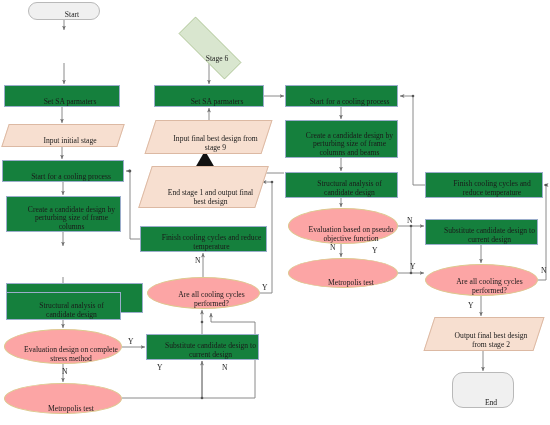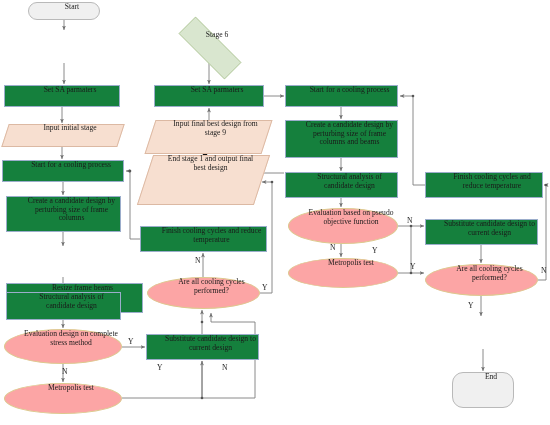--- a/index.html
+++ b/index.html
@@ -20,21 +20,21 @@
     left: 0;
     top: 0;
     width: 550px;
     height: 425px;
     pointer-events: none;
   }
   .node {
     position: absolute;
     box-sizing: border-box;
     display: flex;
-    align-items: flex-start;
+    align-items: flex-end;
     justify-content: center;
     text-align: center;
     color: #1a1a1a;
     line-height: 1.12;
     font-size: 7.6px;
     z-index: 2;
     padding-left: 16px;
   }
   .node span {
     display: block;
@@ -225,21 +225,21 @@
   </div>
 
   <div class="node ellipse" style="left:147px;top:277px;width:113px;height:32px;">
     <span>Are all cooling cycles performed?</span>
   </div>
 
   <div class="node process" style="left:140px;top:226px;width:127px;height:26px;">
     <span>Finish cooling cycles and reduce temperature</span>
   </div>
 
-  <div class="node io" style="left:145px;top:155px;width:115px;height:48px;">
+  <div class="node io" style="left:145px;top:166px;width:115px;height:40px;">
     <div class="ioshape"></div>
     <span>End stage 1 and output final best design</span>
   </div>
 
   <div class="node io" style="left:150px;top:120px;width:115px;height:32px;">
     <div class="ioshape"></div>
     <span>Input final best design from stage 9</span>
   </div>
 
   <div class="node process" style="left:154px;top:85px;width:110px;height:22px;">
@@ -276,20 +276,24 @@
   </div>
 
   <div class="node ellipse" style="left:425px;top:264px;width:113px;height:32px;">
     <span>Are all cooling cycles performed?</span>
   </div>
 
   <div class="node process" style="left:425px;top:172px;width:118px;height:26px;">
     <span>Finish cooling cycles and reduce temperature</span>
   </div>
 
+  <div class="node io" style="left:429px;top:317px;width:108px;height:32px;">
+    <div class="ioshape"></div>
+    <span>Output final best design from stage 2</span>
+  </div>
 
   <div class="node terminator" style="left:452px;top:372px;width:62px;height:36px;">
     <span>End</span>
   </div>
 
   <div class="edge-label" style="left:128px;top:337px;">Y</div>
   <div class="edge-label" style="left:62px;top:367px;">N</div>
   <div class="edge-label" style="left:157px;top:363px;">Y</div>
   <div class="edge-label" style="left:222px;top:363px;">N</div>
   <div class="edge-label" style="left:195px;top:256px;">N</div>

